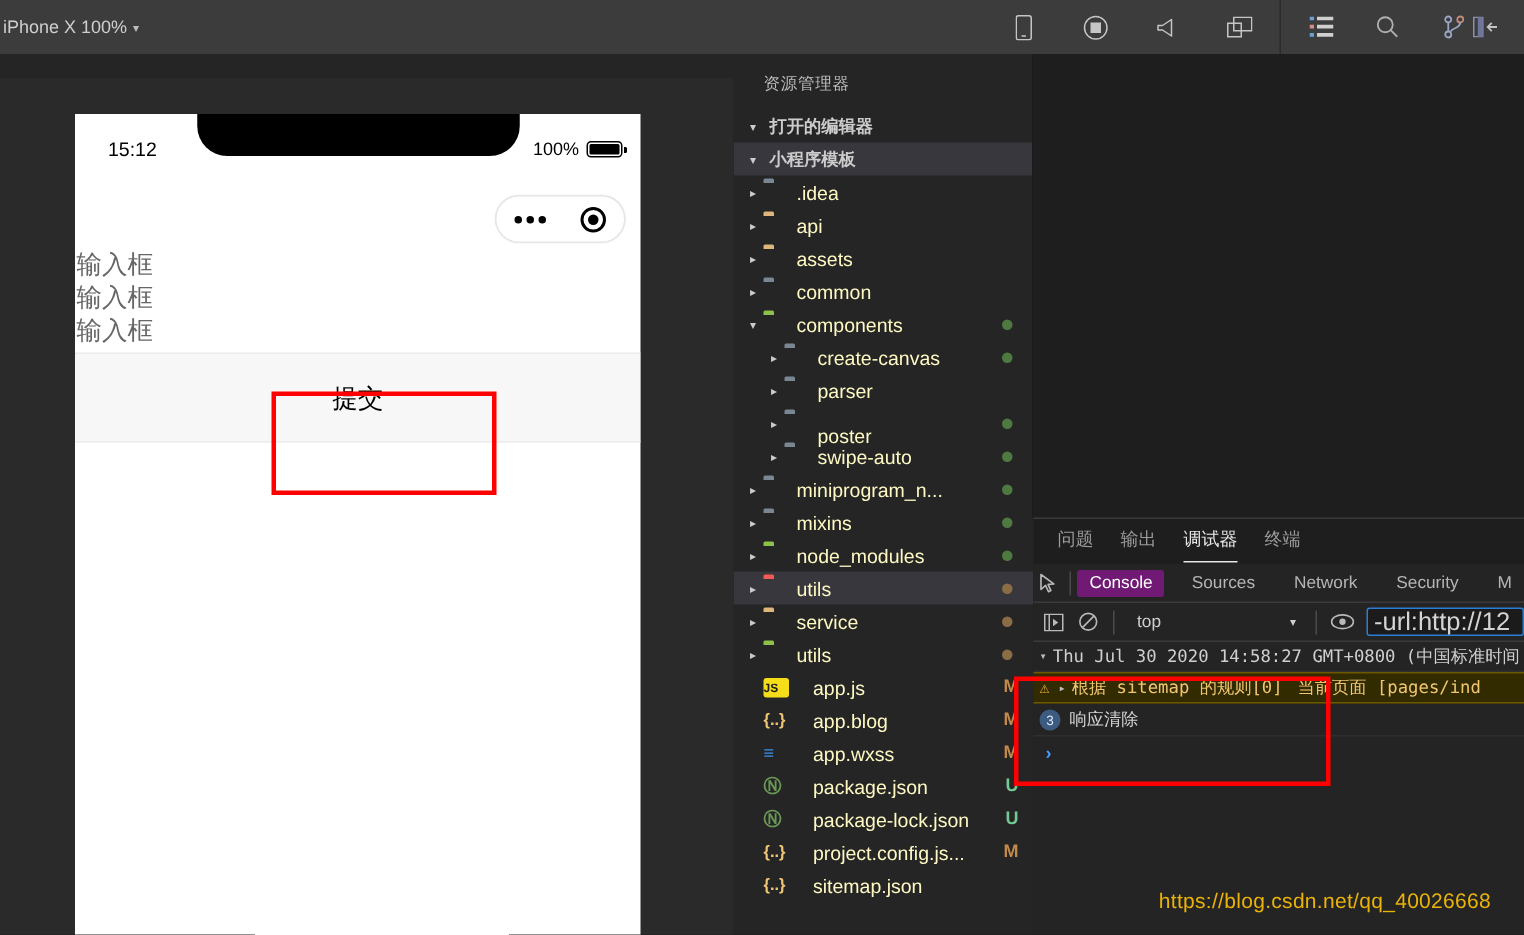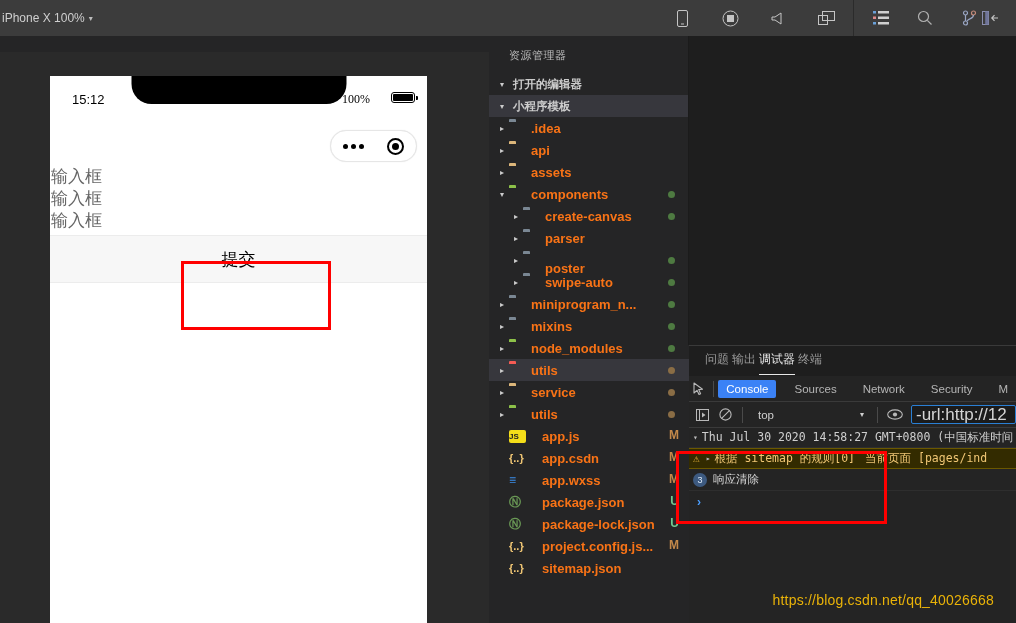--- a/index.html
+++ b/index.html
@@ -48,21 +48,21 @@
   .notch {
     position: absolute; left: 50%; top: -12px; transform: translateX(-50%);
     width: 215px; height: 40px; background: #000; border-radius: 0 0 20px 20px;
   }
   .st-time {
     position: absolute; left: 22px; top: 16px; font-size: 13px;
     color: #000; font-weight: 500;
   }
   .st-right {
     position: absolute; right: 12px; top: 16px; display: flex;
-    gap: 21px; font-family: Liberation Serif, serif;
+    align-items: center; gap: 5px;
   }
   .st-pct { font-size: 12px; color: #000; }
   .batt {
     width: 24px; height: 11px; border: 1.5px solid #000; border-radius: 3px;
     position: relative; padding: 1px;
   }
   .batt::after {
     content: ''; position: absolute; right: -4px; top: 3px;
     width: 2px; height: 4px; background: #000; border-radius: 0 1px 1px 0;
   }
@@ -80,21 +80,21 @@
     width: 17px; height: 17px; border: 2px solid #000; border-radius: 50%;
     display: flex; align-items: center; justify-content: center;
   }
   .cap-circ b { width: 7px; height: 7px; background: #000; border-radius: 50%; display:block; }
 
   .ph-body { padding-top: 42px; }
   .ph-input {
     font-size: 17px; color: #666; line-height: 22px; padding: 0 0 0 1px;
   }
   .submit-bar {
-    margin-top: 3px; height: 48px; background: #f7f7f7;
+    margin-top: 3px; height: 60px; background: #f7f7f7;
     border-top: 1px solid #ececec; border-bottom: 1px solid #ececec;
     display: flex; align-items: center; justify-content: center;
     font-size: 17px; color: #000;
   }
   .hl-submit {
     position: absolute; left: 181px; top: 209px; width: 150px; height: 69px;
     border: 3px solid #ff0000; pointer-events: none; z-index: 20;
   }
 
   
@@ -135,21 +135,21 @@
     border-radius: 1px 1px 0 0;
   }
   .fol.gray { background: #7a8793; }
   .fol.gray::before { background: #7a8793; }
   .fol.yellow { background: #dcb67a; }
   .fol.yellow::before { background: #dcb67a; }
   .fol.green { background: #8dc149; }
   .fol.green::before { background: #8dc149; }
   .fol.red { background: #f55b54; }
   .fol.red::before { background: #f55b54; }
-  .fname { color: #f97316; white-space: nowrap; overflow: hidden; text-overflow: ellipsis; font-weight: bold; }
+  .fname { color: #fef9c3; white-space: nowrap; overflow: hidden; text-overflow: ellipsis; }
   .dot {
     position: absolute; right: 14px; top: 8px;
     width: 7px; height: 7px; border-radius: 50%;
   }
   .dot.g { background: #4e7a41; }
   .dot.o { background: #8a6d45; }
   .badge {
     position: absolute; right: 10px; top: 3px; font-size: 12px;
     font-weight: bold; color: #c3894a;
   }
@@ -163,21 +163,21 @@
   .ficon.json { color: #f0c674; font-size: 11px; }
   .ficon.wxss { color: #3b8eea; font-size: 12px; }
   .ficon.npm { color: #6a9955; font-size: 12px; }
 
   
   .devtools {
     position: absolute; left: 689px; top: 345px; width: 327px; height: 278px;
     background: #1e1e1e; border-top: 1px solid #3a3a3a;
   }
   .dt-tabs {
-    height: 30px; display: flex; align-items: center; gap: 3px;
+    height: 30px; display: flex; align-items: center; gap: 18px;
     padding-left: 16px; font-size: 12px; color: #9a9a9a;
   }
   .dt-tab { position: relative; padding-bottom: 3px; cursor: default; }
   .dt-tab.active { color: #e7e7e7; }
   .dt-tab.active::after {
     content: ''; position: absolute; left: 0; right: 0; bottom: -4px;
     height: 1.5px; background: #e7e7e7;
   }
   .cdt {
     position: absolute; left: 0; top: 30px; right: 0; bottom: 0;
@@ -188,21 +188,21 @@
     border-bottom: 1px solid #3a3a3a; padding-left: 4px;
   }
   .insp-ico {
     width: 22px; height: 22px; display: flex; align-items: center;
     justify-content: center; color: #b9b9b9;
   }
   .vbar { width: 1px; height: 16px; background: #4a4a4a; margin: 0 5px; }
   .cdt-tab {
     font-size: 11.5px; color: #b5b5b5; padding: 3px 8px; white-space: nowrap;
   }
-  .cdt-tab.sel { background: #3b82f6; color: #ffffff; border-radius: 2px; }
+  .cdt-tab.sel { background: #701a75; color: #ffffff; border-radius: 2px; }
   .cdt-bar2 {
     height: 26px; display: flex; align-items: center;
     border-bottom: 1px solid #3a3a3a; padding-left: 4px; gap: 2px;
   }
   .ico-sm {
     width: 20px; height: 20px; display: flex; align-items: center;
     justify-content: center; color: #b9b9b9; font-size: 12px;
   }
   .ctx-sel {
     display: flex; align-items: center; font-size: 11.5px; color: #cfcfcf;
@@ -393,20 +393,26 @@
           <span class="fname" style="max-width: 150px;">api</span>
         </div>
         <div class="row">
           <span class="ind" style="width: 6px;"></span>
           <span class="tw collapsed"></span>
           <span class="f-ico"><span class="fol yellow"></span></span>
           <span class="fname" style="max-width: 150px;">assets</span>
         </div>
         <div class="row">
           <span class="ind" style="width: 6px;"></span>
+          <span class="tw collapsed"></span>
+          <span class="f-ico"><span class="fol gray"></span></span>
+          <span class="fname" style="max-width: 150px;">common</span>
+        </div>
+        <div class="row">
+          <span class="ind" style="width: 6px;"></span>
           <span class="tw open"></span>
           <span class="f-ico"><span class="fol green"></span></span>
           <span class="fname" style="max-width: 150px;">components</span>
           <span class="dot g"></span>
         </div>
         <div class="row">
           <span class="ind" style="width: 20px;"></span>
           <span class="tw collapsed"></span>
           <span class="f-ico"><span class="fol gray"></span></span>
           <span class="fname" style="max-width: 136px;">create-canvas</span>
@@ -478,21 +484,21 @@
           <span class="ind" style="width: 6px;"></span>
           <span class="tw blank"></span>
           <span class="ficon js">JS</span>
           <span class="fname" style="max-width: 150px;">app.js</span>
           <span class="badge">M</span>
         </div>
         <div class="row">
           <span class="ind" style="width: 6px;"></span>
           <span class="tw blank"></span>
           <span class="ficon json">{..}</span>
-          <span class="fname" style="max-width: 150px;">app.csdn</span>
+          <span class="fname" style="max-width: 150px;">app.blog</span>
           <span class="badge">M</span>
         </div>
         <div class="row">
           <span class="ind" style="width: 6px;"></span>
           <span class="tw blank"></span>
           <span class="ficon wxss">≡</span>
           <span class="fname" style="max-width: 150px;">app.wxss</span>
           <span class="badge">M</span>
         </div>
         <div class="row">

